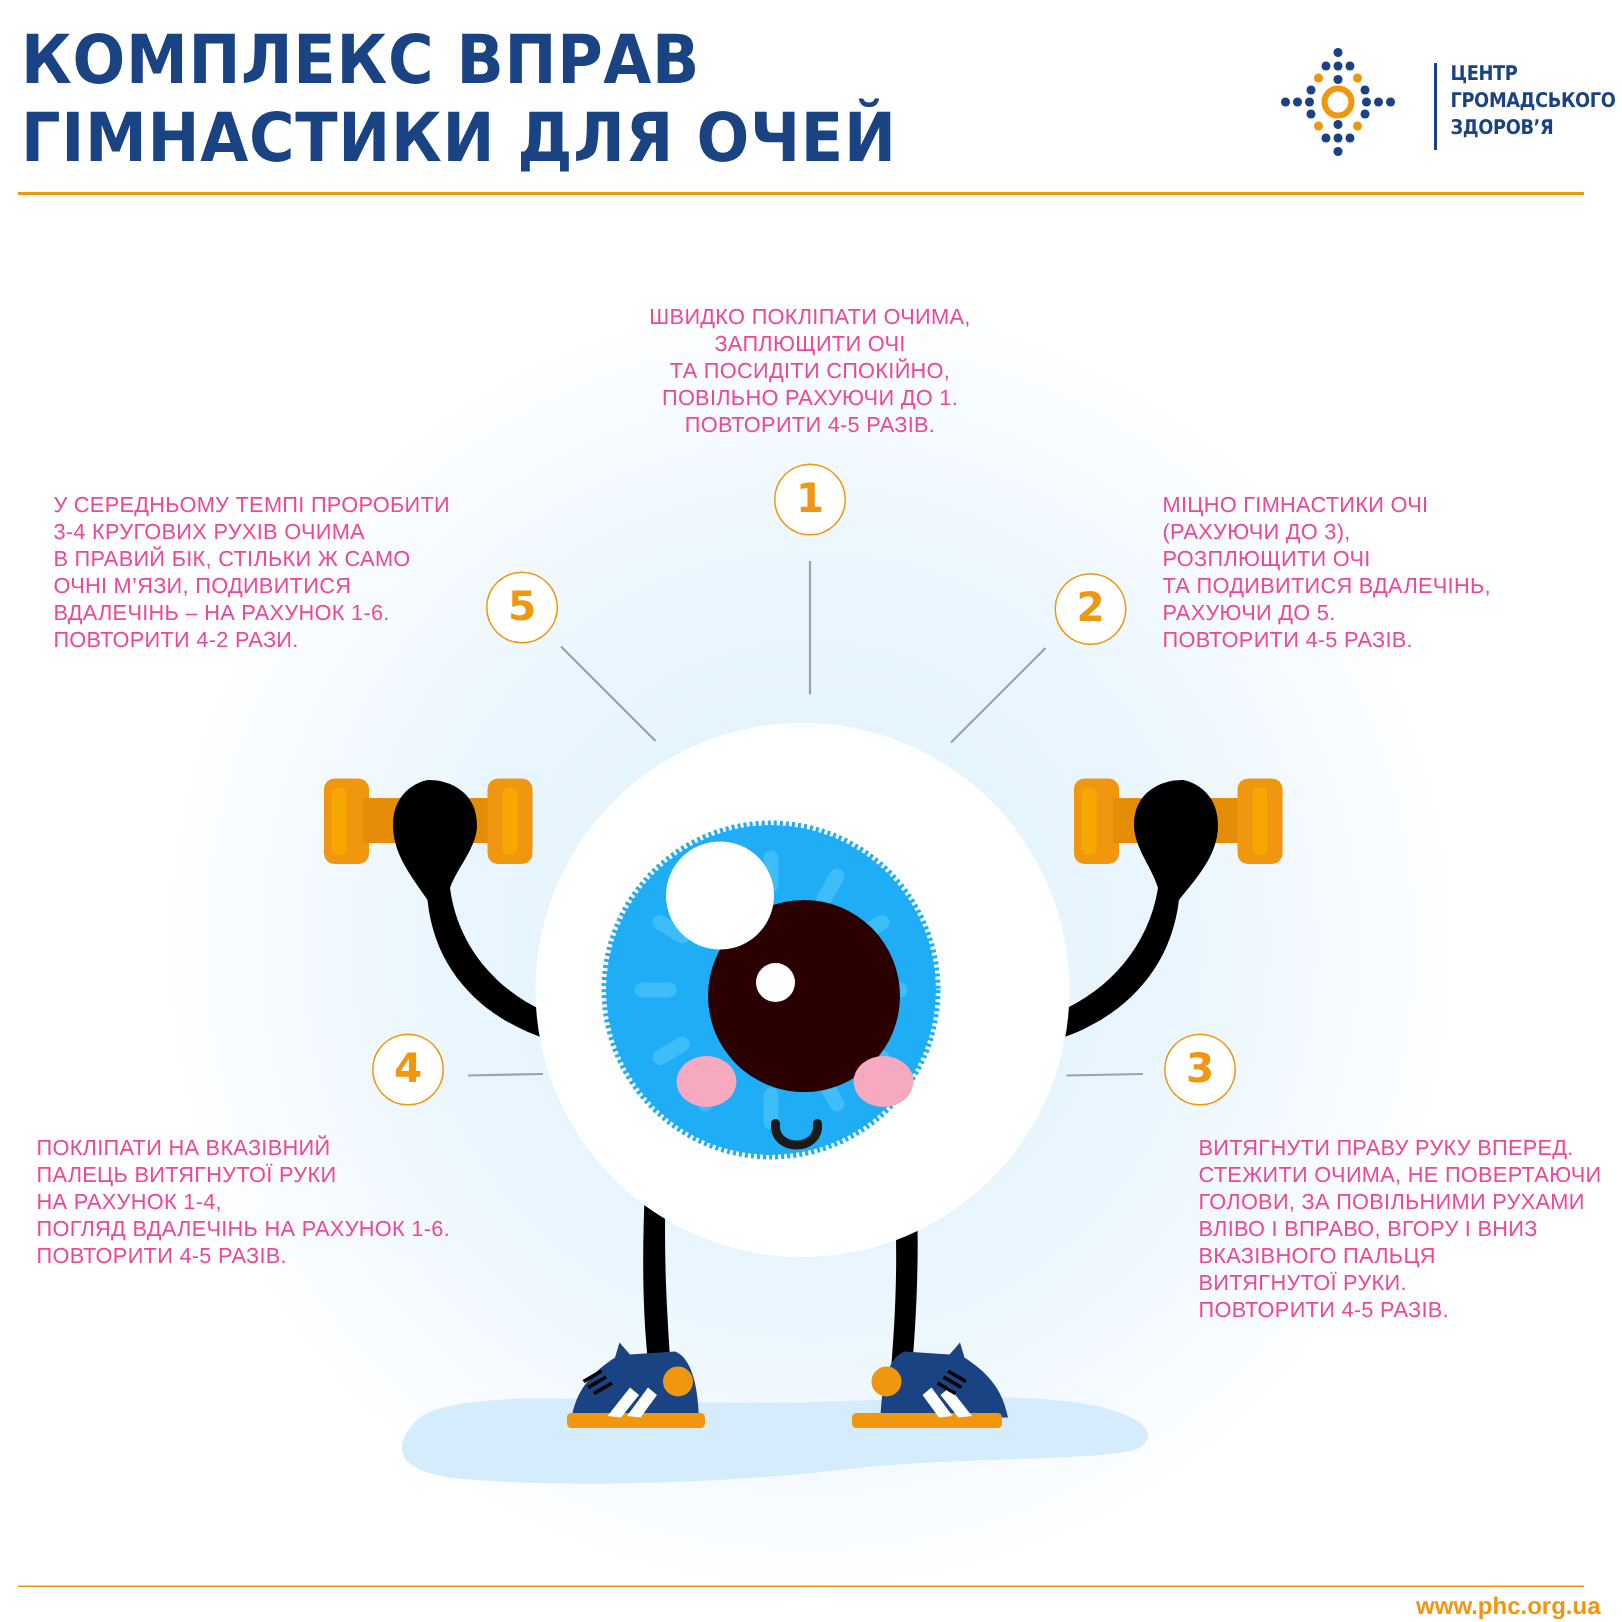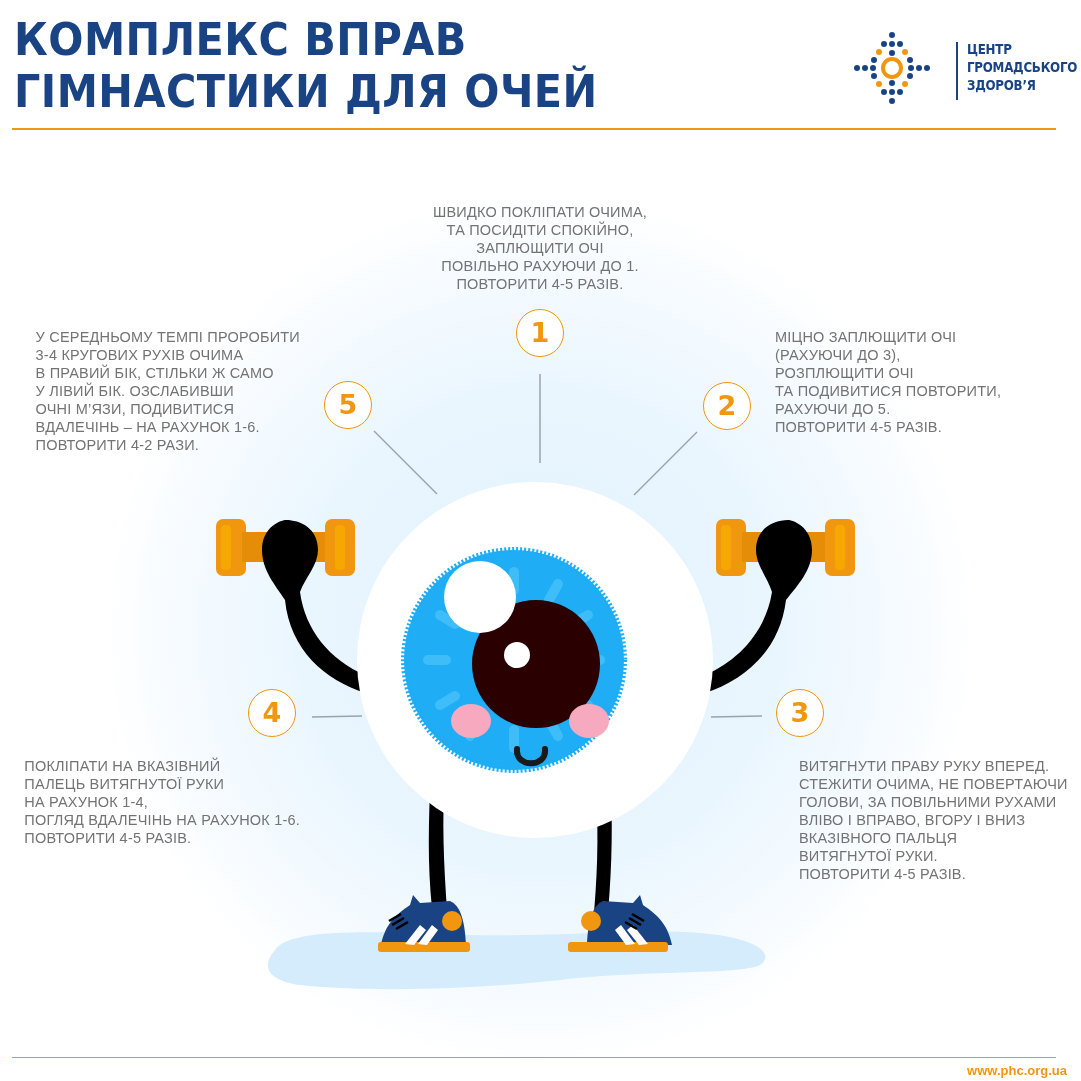--- a/index.html
+++ b/index.html
@@ -28,24 +28,24 @@
   .logo-divider { position: absolute; left: 104px; top: 14px; width: 2px; height: 58px; background: #1a4384; }
   .logo-text {
     position: absolute; left: 115px; top: 12px;
     color: #1a4384; font-weight: 700; font-size: 13.5px; line-height: 18px;
     font-family: "DejaVu Sans", sans-serif; letter-spacing: -0.3px;
     transform: scaleX(0.88); transform-origin: left top;
   }
   .logo-text span { display: block; }
   .website {
     position: absolute; right: 14px; top: 1063px;
-    color: #f0960f; font-weight: 700; font-size: 13px;
+    color: #f0960f; font-weight: 700; font-size: 16px;
   }
   .step-text {
-    position: absolute; color: #737373; font-size: 14.5px; line-height: 18px;
+    position: absolute; color: #ec4899; font-size: 14.5px; line-height: 18px;
     letter-spacing: 0.2px;
   }
   .step-text span { display: block; white-space: nowrap; }
   .center { text-align: center; }
   .right { text-align: left; }
   .left { text-align: left; }
   .badge {
     position: absolute; width: 46px; height: 46px; border-radius: 50%;
     border: 1.5px solid #f0960f; background: #ffffff;
     color: #f0960f; font-weight: 700; font-size: 27px; line-height: 46px;
@@ -196,31 +196,31 @@
 </svg>
 
 <div class="badge" style="left:516px; top:309px;">1</div>
 <div class="badge" style="left:703px; top:382px;">2</div>
 <div class="badge" style="left:776px; top:689px;">3</div>
 <div class="badge" style="left:248px; top:689px;">4</div>
 <div class="badge" style="left:324px; top:381px;">5</div>
 
 <div class="step-text center" style="left:380px; top:203px; width:320px;">
   <span>ШВИДКО ПОКЛІПАТИ ОЧИМА,</span>
+  <span>ЗАПЛЮЩИТИ ОЧІ</span>
   <span>ТА ПОСИДІТИ СПОКІЙНО,</span>
-  <span>ЗАПЛЮЩИТИ ОЧІ</span>
   <span>ПОВІЛЬНО РАХУЮЧИ ДО 1.</span>
   <span>ПОВТОРИТИ 4-5 РАЗІВ.</span>
 </div>
 
 <div class="step-text left" style="left:775px; top:328px;">
-  <span>МІЦНО ЗАПЛЮЩИТИ ОЧІ</span>
+  <span>МІЦНО ГІМНАСТИКИ ОЧІ</span>
   <span>(РАХУЮЧИ ДО 3),</span>
   <span>РОЗПЛЮЩИТИ ОЧІ</span>
-  <span>ТА ПОДИВИТИСЯ ПОВТОРИТИ,</span>
+  <span>ТА ПОДИВИТИСЯ ВДАЛЕЧІНЬ,</span>
   <span>РАХУЮЧИ ДО 5.</span>
   <span>ПОВТОРИТИ 4-5 РАЗІВ.</span>
 </div>
 
 <div class="step-text left" style="left:775px; top:757px;margin-left:24px;">
   <span>ВИТЯГНУТИ ПРАВУ РУКУ ВПЕРЕД.</span>
   <span>СТЕЖИТИ ОЧИМА, НЕ ПОВЕРТАЮЧИ</span>
   <span>ГОЛОВИ, ЗА ПОВІЛЬНИМИ РУХАМИ</span>
   <span>ВЛІВО І ВПРАВО, ВГОРУ І ВНИЗ</span>
   <span>ВКАЗІВНОГО ПАЛЬЦЯ</span>
@@ -233,20 +233,19 @@
   <span>ПАЛЕЦЬ ВИТЯГНУТОЇ РУКИ</span>
   <span>НА РАХУНОК 1-4,</span>
   <span>ПОГЛЯД ВДАЛЕЧІНЬ НА РАХУНОК 1-6.</span>
   <span>ПОВТОРИТИ 4-5 РАЗІВ.</span>
 </div>
 
 <div class="step-text right" style="right:781px; top:328px;">
   <span>У СЕРЕДНЬОМУ ТЕМПІ ПРОРОБИТИ</span>
   <span>3-4 КРУГОВИХ РУХІВ ОЧИМА</span>
   <span>В ПРАВИЙ БІК, СТІЛЬКИ Ж САМО</span>
-  <span>У ЛІВИЙ БІК. ОЗСЛАБИВШИ</span>
   <span>ОЧНІ М’ЯЗИ, ПОДИВИТИСЯ</span>
   <span>ВДАЛЕЧІНЬ – НА РАХУНОК 1-6.</span>
   <span>ПОВТОРИТИ 4-2 РАЗИ.</span>
 </div>
 
 <div class="hr-bottom"></div>
 <a class="website">www.phc.org.ua</a>
 
 </body></html>

